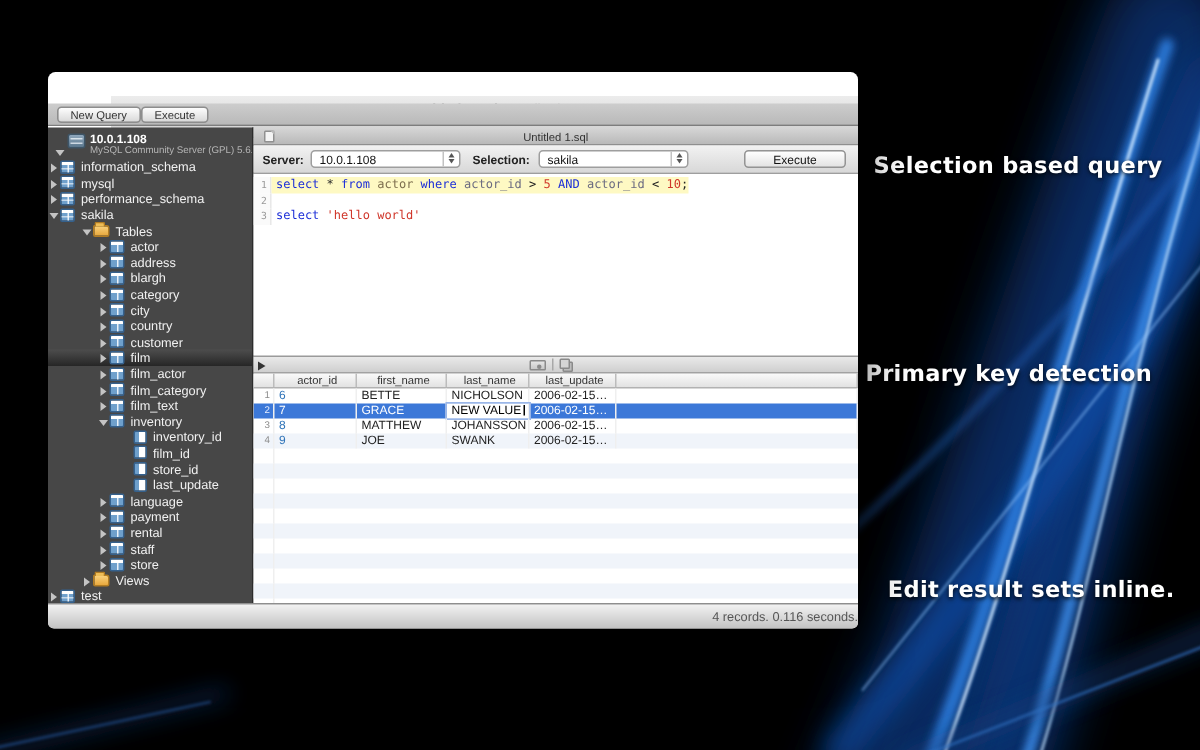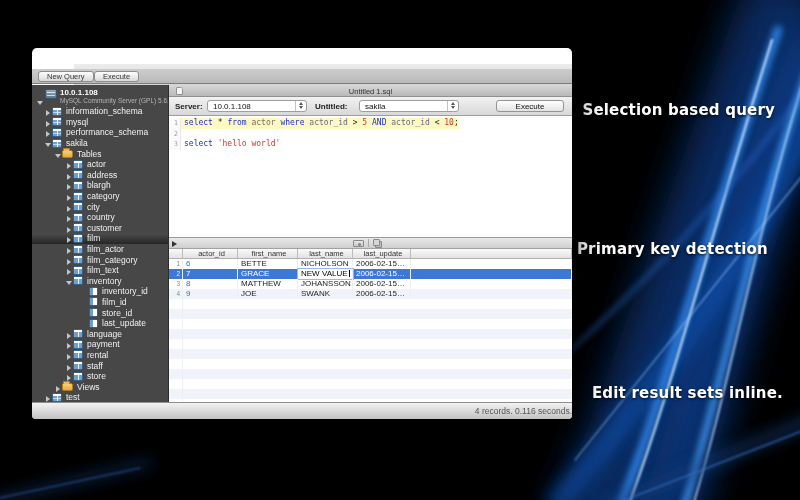--- a/index.html
+++ b/index.html
@@ -68,21 +68,21 @@
             background:linear-gradient(#ffffff 0 30%, #6fa0cc 30% 100%); position:relative; }
   .ic-db:before, .ic-table:before { content:""; position:absolute; left:4px; top:2px; bottom:0; width:1px; background:rgba(255,255,255,.85); }
   .ic-db:after { content:""; position:absolute; left:0; right:0; top:4px; height:1px; background:rgba(255,255,255,.6); }
   .ic-column { width:9px; height:9px; border-radius:1.5px; border:1px solid #35618d;
                background:linear-gradient(90deg,#6fa0cc 0 40%, #ffffff 40% 100%); }
   .ic-folder { width:11px; height:8px; border-radius:1px 2px 1.5px 1.5px; border:1px solid #b27c22;
                background:linear-gradient(#f9cf79,#e8a93e); position:relative; margin-top:1px; }
   .ic-folder:before { content:""; position:absolute; left:0; top:-3px; width:5px; height:2px;
                       background:#eebd57; border:1px solid #b27c22; border-bottom:none; border-radius:1px 1px 0 0; }
   .tlabel { font-size:8.5px; color:#f1f1f1; }
-  .l1 { padding-left:12px; } .l2 { padding-left:22px; } .l3 { padding-left:33px; } .l4 { padding-left:49px; }
+  .l1 { padding-left:0; } .l2 { padding-left:22px; } .l3 { padding-left:33px; } .l4 { padding-left:49px; }
 
   
   .pane { flex:1; display:flex; flex-direction:column; min-width:0; }
   .tabbar { height:12px; flex:none; background:linear-gradient(#d6d6d6,#b9b9b9);
             border-bottom:1px solid #8f8f8f; position:relative; }
   .tabdoc { position:absolute; left:7px; top:2px; width:7px; height:8px; background:#f4f4f4;
             border:1px solid #909090; border-radius:1px; }
   .tabdoc:before { content:""; position:absolute; right:-1px; top:-1px; border-left:3px solid transparent; border-top:3px solid #b9b9b9; }
   .tabname { position:absolute; left:0; right:0; top:2px; text-align:center; font-size:7.5px; color:#333; }
 
@@ -377,21 +377,21 @@
 
         <div class="querybar">
           <span class="qlabel" id="lbl-server">Server:</span>
           <div class="combo" id="combo-server">
             <span>10.0.1.108</span>
             <span class="arrows">
                 <i class="up"></i>
                 <i class="dn"></i>
               </span>
           </div>
-          <span class="qlabel" id="lbl-db">Untitled:</span>
+          <span class="qlabel" id="lbl-db">Selection:</span>
           <div class="combo" id="combo-db">
             <span>sakila</span>
             <span class="arrows">
                 <i class="up"></i>
                 <i class="dn"></i>
               </span>
           </div>
           <div id="btn-execute">Execute</div>
         </div>
 

